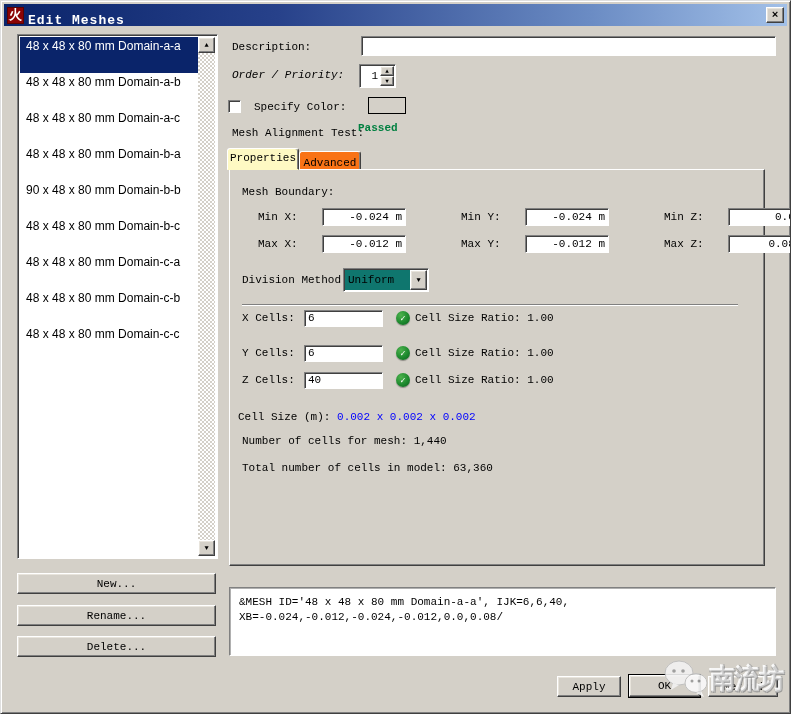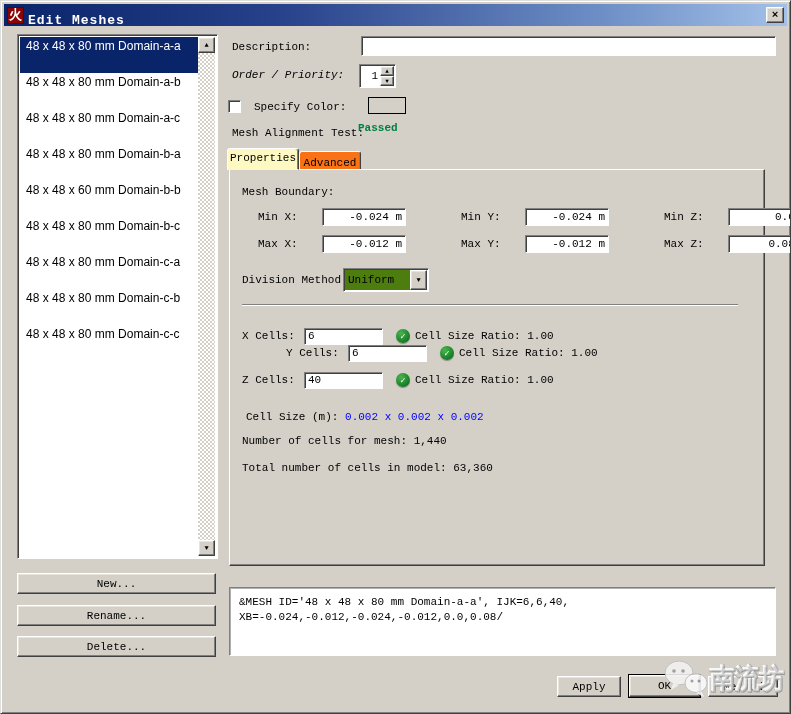--- a/index.html
+++ b/index.html
@@ -107,21 +107,21 @@
   
   .p-lbl { position:absolute; white-space:nowrap; }
   .boundary-grid {
     position:absolute; left:28px; top:38px;
     display:grid; grid-template-columns:64px 84px 55px 64px 84px 55px 64px 84px;
     grid-auto-rows:18px; row-gap:9px; align-items:center;
   }
   .b-label { text-align:left; }
   .b-field { width:84px; height:18px;text-align:right; }
   .division-dropdown { position:absolute; left:113px; top:98px; width:86px; height:24px; }
-  .dd-value { position:absolute; left:1px; top:1px; bottom:1px; right:18px; display:flex; align-items:center; padding-left:3px; background:#4d7c0f; }
+  .dd-value { position:absolute; left:1px; top:1px; bottom:1px; right:18px; display:flex; align-items:center; padding-left:3px; background:#0f766e; }
   .dd-btn { position:absolute; right:1px; top:1px; bottom:1px; width:17px; font-size:7px; }
   .separator { position:absolute; left:12px; top:134px; width:496px; height:2px;
     border-top:1px solid #808080; border-bottom:1px solid #fff; }
   .cells-row { position:absolute; left:12px; height:18px; display:flex; align-items:center; }
   .cells-row .c-label { width:62px; }
   .cells-row .c-field { width:79px; height:17px; margin-right:13px; }
   .check-icon {
     width:14px; height:14px; border-radius:50%;
     background:radial-gradient(circle at 35% 30%, #4db24d 0%, #1d8a2e 55%, #0a5c1c 100%);
     color:#fff; font-size:9px; font-weight:bold;
@@ -163,21 +163,21 @@
     <div class="title-text">Edit Meshes</div>
     <div class="close-btn">×</div>
   </div>
 
   <div class="listbox">
     <div class="list-items" id="mesh-list">
         <div class="list-item selected">48 x 48 x 80 mm Domain-a-a</div>
         <div class="list-item">48 x 48 x 80 mm Domain-a-b</div>
         <div class="list-item">48 x 48 x 80 mm Domain-a-c</div>
         <div class="list-item">48 x 48 x 80 mm Domain-b-a</div>
-        <div class="list-item">48 x 48 x 60 mm Domain-b-b</div>
+        <div class="list-item">90 x 48 x 80 mm Domain-b-b</div>
         <div class="list-item">48 x 48 x 80 mm Domain-b-c</div>
         <div class="list-item">48 x 48 x 80 mm Domain-c-a</div>
         <div class="list-item">48 x 48 x 80 mm Domain-c-b</div>
         <div class="list-item">48 x 48 x 80 mm Domain-c-c</div>
       </div>
     <div class="scrollbar">
       <div class="scroll-btn up btn">▲</div>
       <div class="scroll-btn down btn">▼</div>
     </div>
   </div>
@@ -232,41 +232,41 @@
 
     <div class="p-lbl" style="left:12px; top:104px;">Division Method:</div>
     <div class="division-dropdown sunken">
       <div class="dd-value">Uniform</div>
       <div class="dd-btn btn">▼</div>
     </div>
 
     <div class="separator"></div>
 
     <div id="cells-rows">
-        <div class="cells-row" style="top: 157px; font-family: Liberation Mono, monospace;">
+        <div class="cells-row" style="top: 139px; font-family: Liberation Mono, monospace;">
           <div class="c-label">X Cells:</div>
           <input class="c-field sunken field-text" value="6" style="">
           <div class="check-icon">✓</div>
           <div>Cell Size Ratio: 1.00</div>
         </div>
-        <div class="cells-row" style="top: 174px; margin-left: 44px;">
+        <div class="cells-row" style="top: 174px;">
           <div class="c-label">Y Cells:</div>
           <input class="c-field sunken field-text" value="6" style="">
           <div class="check-icon">✓</div>
           <div>Cell Size Ratio: 1.00</div>
         </div>
         <div class="cells-row" style="top: 201px;">
           <div class="c-label">Z Cells:</div>
           <input class="c-field sunken field-text" value="40" style="">
           <div class="check-icon">✓</div>
           <div>Cell Size Ratio: 1.00</div>
         </div>
       </div>
 
-    <div class="p-lbl" style="left:16px; top:241px;">
+    <div class="p-lbl" style="left:8px; top:241px;">
       <span>Cell Size (m):</span>
       <span class="blue-val">0.002 x 0.002 x 0.002</span>
     </div>
     <div class="p-lbl" style="left:12px; top:265px;">Number of cells for mesh: 1,440</div>
     <div class="p-lbl" style="left:12px; top:292px;">Total number of cells in model: 63,360</div>
   </div>
 
   <div class="side-btn btn" style="top:572px;">New...</div>
   <div class="side-btn btn" style="top:635px;">Delete...</div>
   <div class="side-btn btn" style="top:604px;">Rename...</div>

